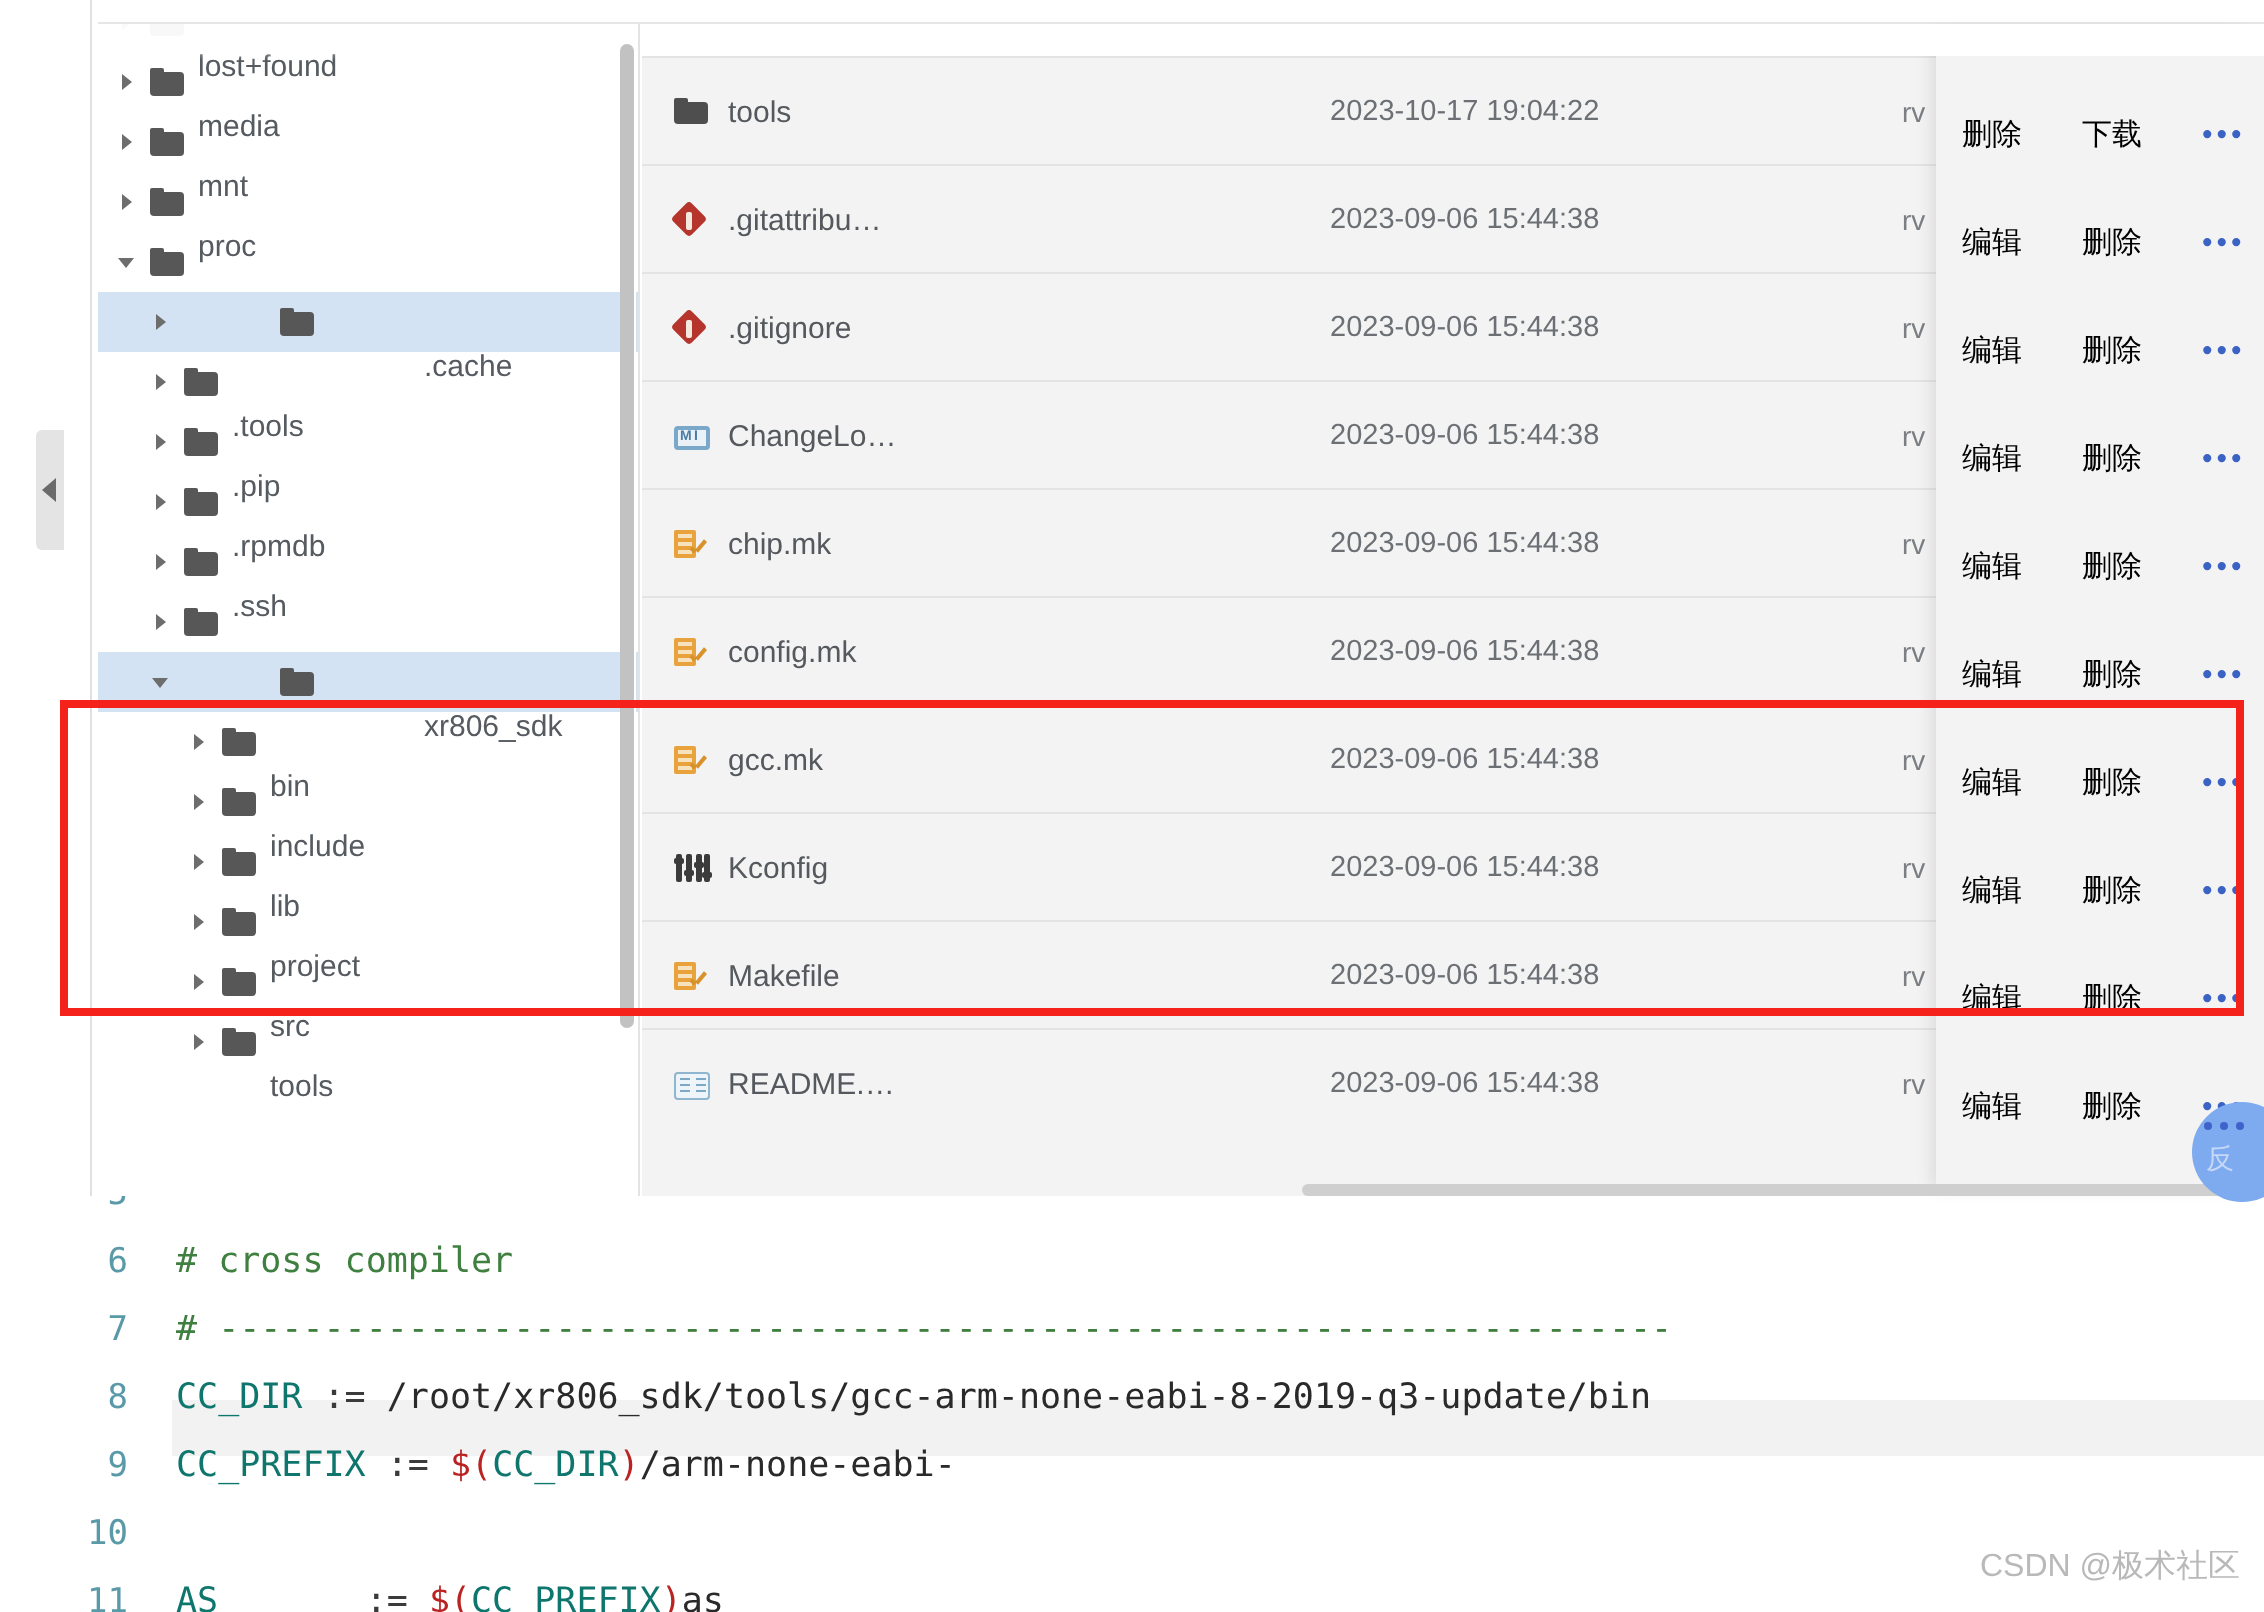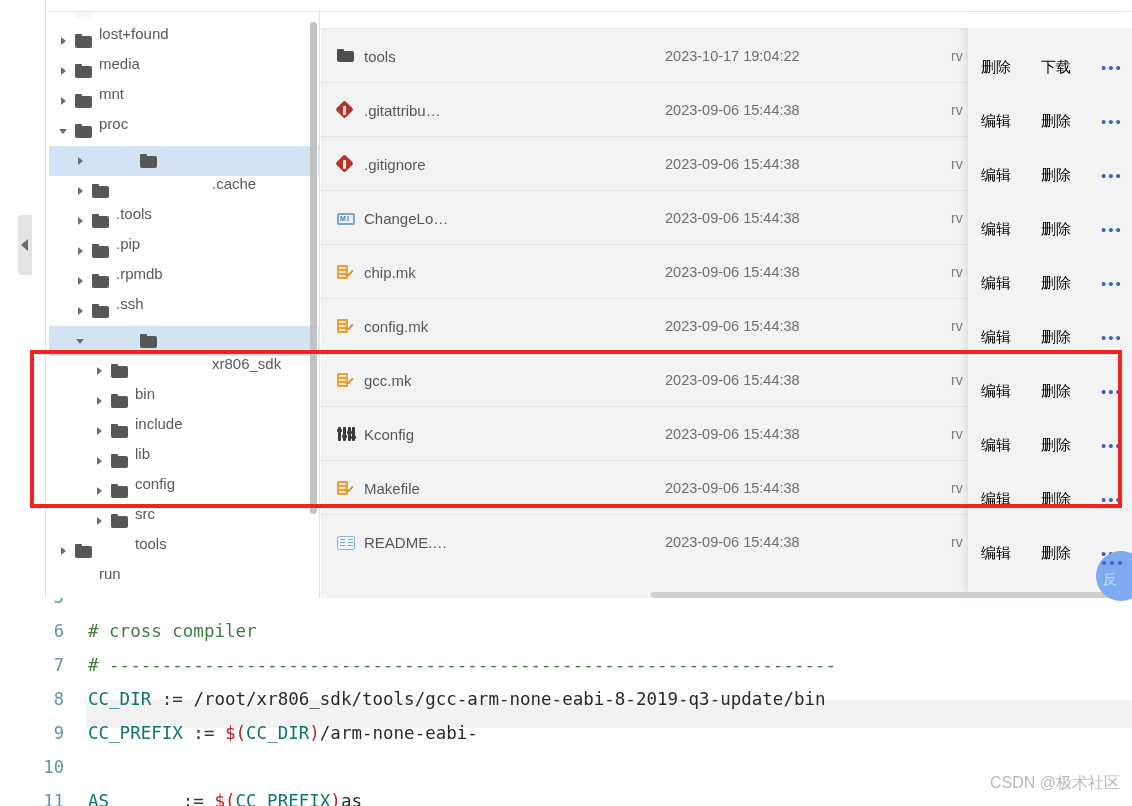--- a/index.html
+++ b/index.html
@@ -330,36 +330,31 @@
           <span class="tree-label">include</span>
         </div>
         <div class="tree-row ind2">
           <span class="caret closed"></span>
           <span class="folder-icon"></span>
           <span class="tree-label">lib</span>
         </div>
         <div class="tree-row ind2">
           <span class="caret closed"></span>
           <span class="folder-icon"></span>
-          <span class="tree-label">config</span>
+          <span class="tree-label">project</span>
         </div>
         <div class="tree-row ind2">
           <span class="caret closed"></span>
           <span class="folder-icon"></span>
           <span class="tree-label">src</span>
         </div>
         <div class="tree-row ind2">
           <span class="caret closed"></span>
           <span class="folder-icon"></span>
           <span class="tree-label">tools</span>
-        </div>
-        <div class="tree-row ind0">
-          <span class="caret closed"></span>
-          <span class="folder-icon"></span>
-          <span class="tree-label">run</span>
         </div>
       </div>
     <div class="faded-top"></div>
     <div class="faded-bottom"></div>
   </div>
   <div class="panel-divider"></div>
   <div class="tree-scroll-track"></div>
   <div class="tree-scroll-thumb"></div>
   <div class="collapse-handle"></div>
 

